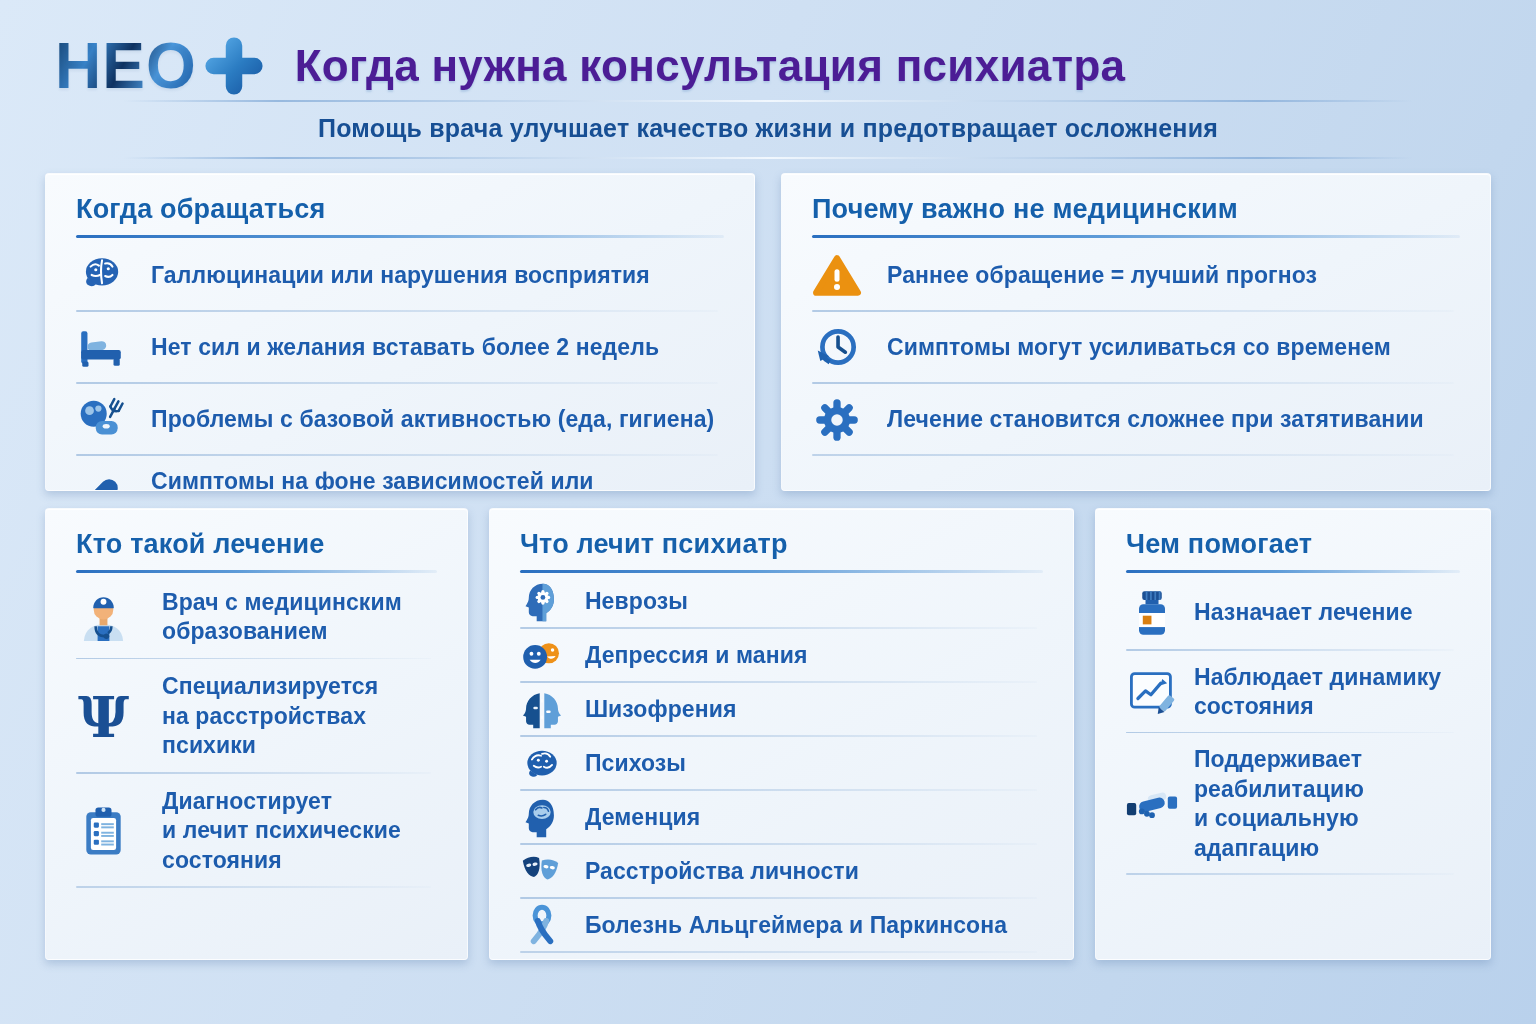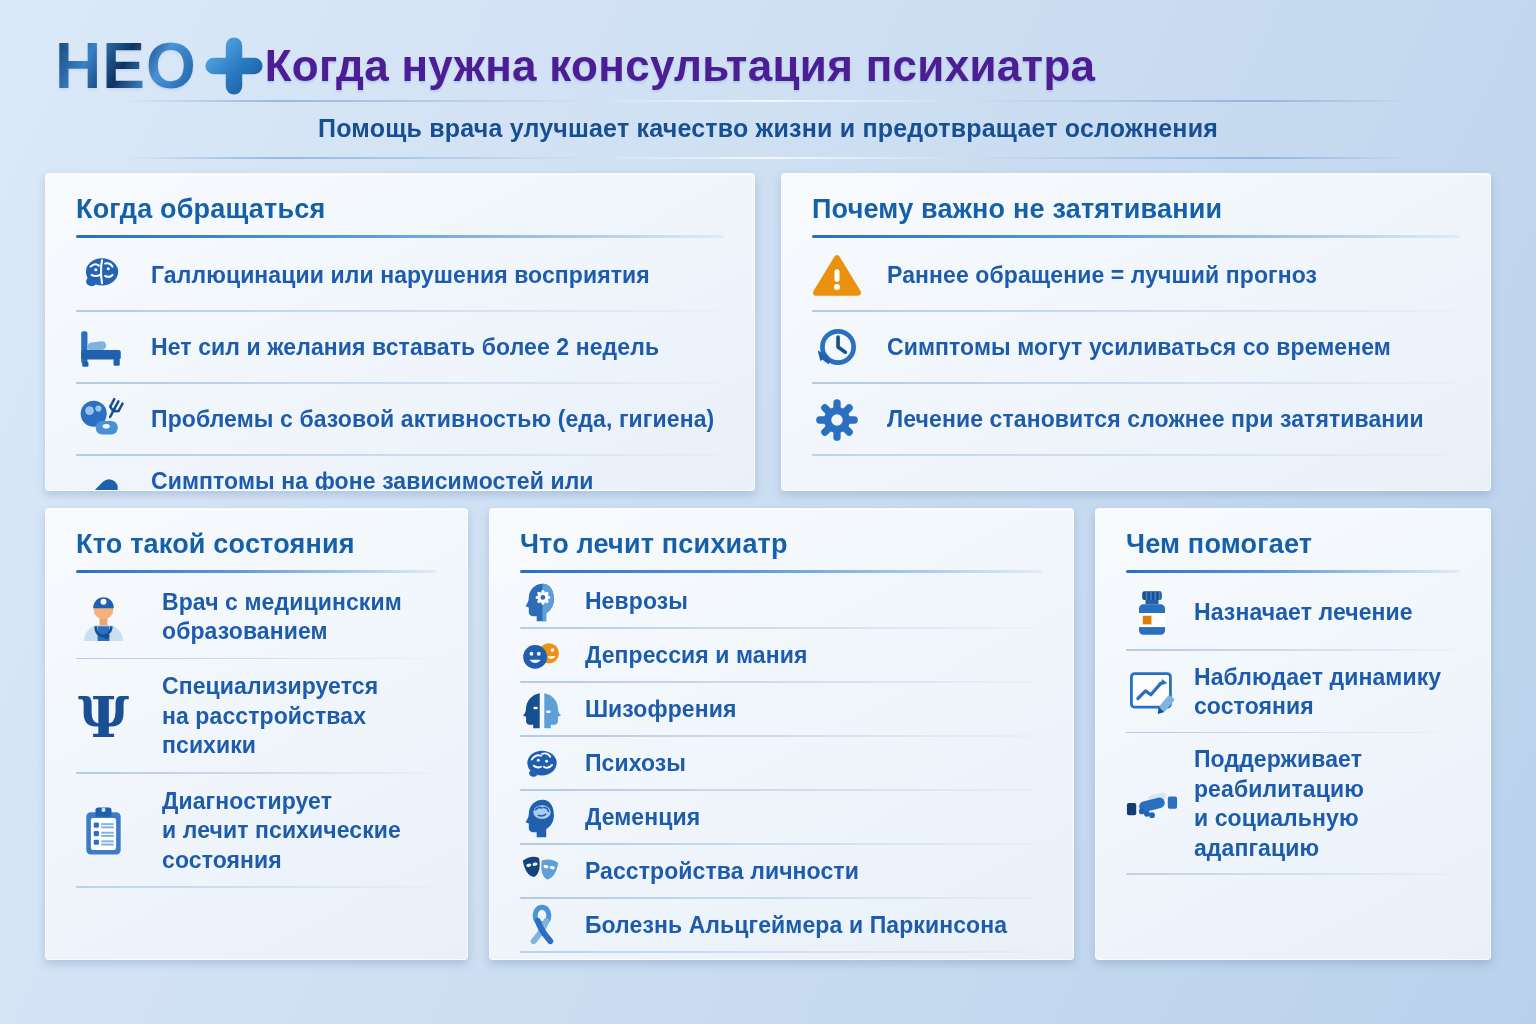--- a/index.html
+++ b/index.html
@@ -4,21 +4,21 @@
 <style>
   * { margin:0; padding:0; box-sizing:border-box; }
   html,body { width:1536px; height:1024px; overflow:hidden; }
   body {
     font-family:"Liberation Sans", sans-serif;
     background: linear-gradient(115deg,#dbe9f8 0%,#cfe0f3 40%,#c2d7ee 78%,#b9d1ec 100%);
   }
   .page { width:1536px; height:1024px; position:relative; }
 
   
-  header { display:flex; align-items:center; padding:36px 55px 0 55px; height:96px; }
+  header { display:flex; align-items:center; gap:30px; padding:36px 55px 0 55px; height:96px; }
   .logo { display:flex; align-items:center; gap:4px; }
   .logo-text {
     font-size:64px; font-weight:800; letter-spacing:1px; line-height:1;
     background: linear-gradient(118deg,#16426f 0%,#3a86cc 26%,#0f3260 48%,#4d9ade 70%,#1b5ea8 100%);
     -webkit-background-clip:text; background-clip:text; color:transparent;
     text-shadow: 0 2px 3px rgba(30,70,120,0.08);
   }
   .logo-plus { width:62px; height:62px; margin-left:2px; }
   h1.title {
     font-size:44px; font-weight:800; color:#4c1d95; letter-spacing:0.3px;
@@ -160,21 +160,21 @@
                 <path d="M24 17h11a7 7 0 0 1 0 14H24z" fill="#2160ae"></path>
                 <path d="M12.5 20.5q-2 3.5 0 7" stroke="#9cc4e8" stroke-width="2" fill="none" stroke-linecap="round"></path>
               </g>
             </svg>
           </span>
           <span class="txt">Симптомы на фоне зависимостей или заболеваний</span>
         </div>
       </article>
 
       <article class="card card-why">
-        <h2>Почему важно не затятивании</h2>
+        <h2>Почему важно не медицинским</h2>
         <div class="rule"></div>
 
         <div class="item">
           <span class="ic">
             <svg viewBox="0 0 48 48">
               <path d="M24 7 44 40H4Z" fill="#eb9110" stroke="#eb9110" stroke-width="6" stroke-linejoin="round"></path>
               <rect x="21.6" y="17.5" width="4.8" height="12" rx="2.4" fill="#fff"></rect>
               <circle cx="24" cy="34.5" r="2.9" fill="#fff"></circle>
             </svg>
           </span>
@@ -207,21 +207,21 @@
             </svg>
           </span>
           <span class="txt">Лечение становится сложнее при затятивании</span>
         </div>
       </article>
     </section>
 
     <section class="row row2">
 
       <article class="card card-who">
-        <h2>Кто такой состояния</h2>
+        <h2>Кто такой лечение</h2>
         <div class="rule"></div>
 
         <div class="item">
           <span class="ic">
             <svg viewBox="0 0 56 56">
               <path d="M8 53c1-12 9.5-17 20-17s19 5 20 17z" fill="#c9dff2"></path>
               <path d="M22 38h12v15H22z" fill="#2a6fc0"></path>
               <rect x="24" y="28" width="8" height="9" fill="#e8a86c"></rect>
               <circle cx="28" cy="21" r="10" fill="#f2b279"></circle>
               <path d="M17.5 19.5c0-6.2 4.7-11 10.5-11s10.5 4.8 10.5 11z" fill="#2160ae"></path>

